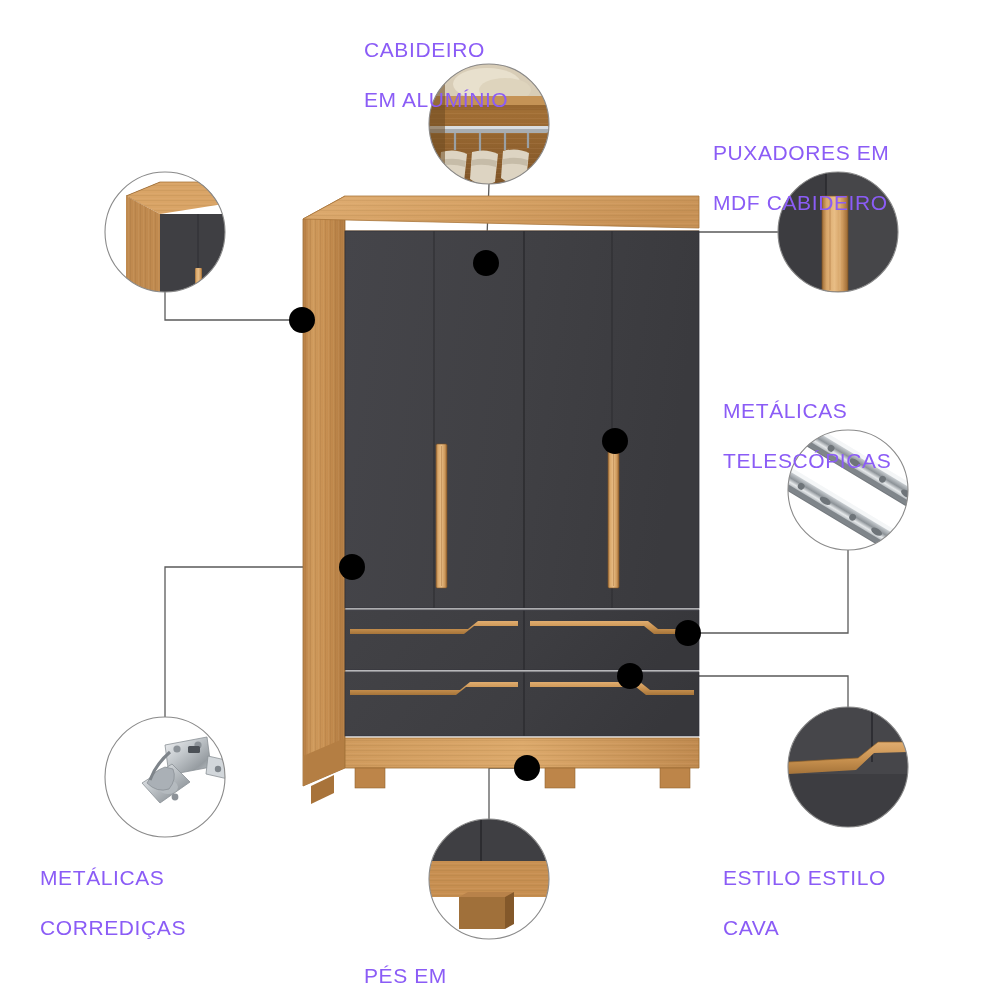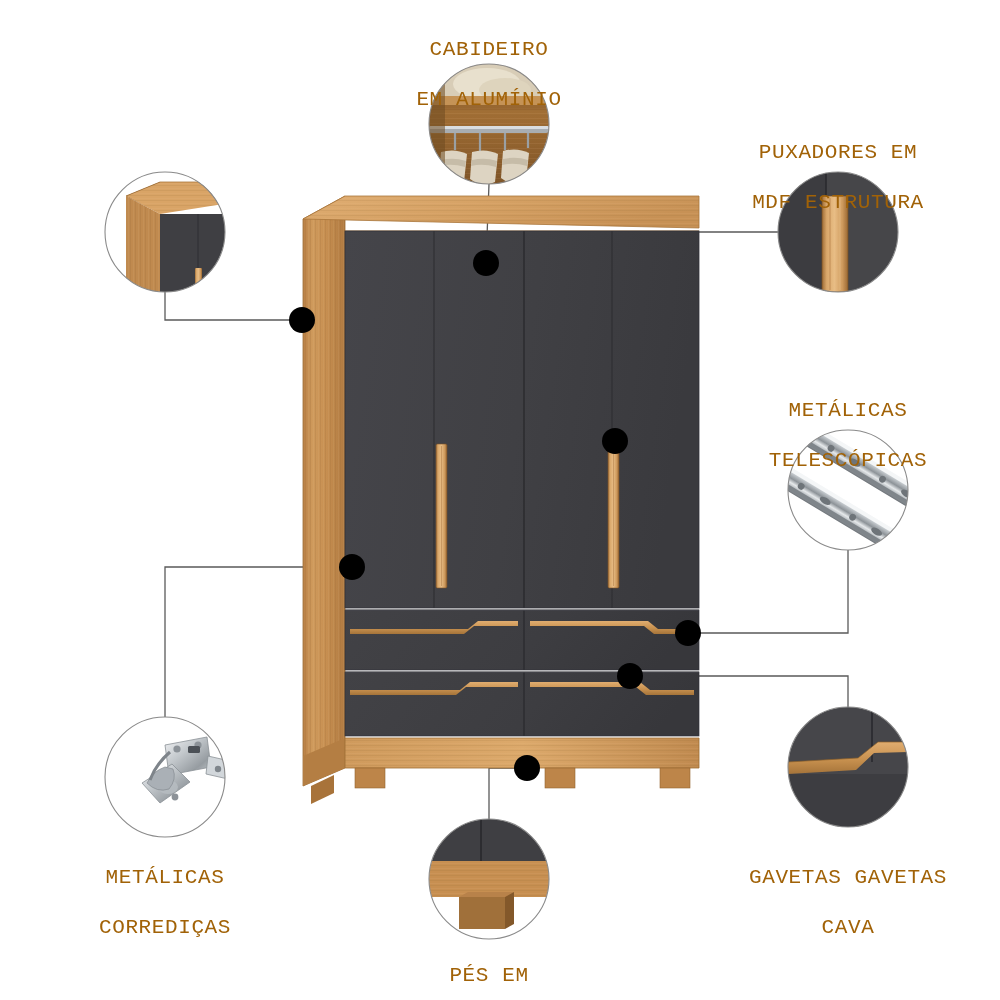--- a/index.html
+++ b/index.html
@@ -8,28 +8,27 @@
     background:#ffffff;
     font-family:"Liberation Sans", sans-serif;
     overflow:hidden;
     position:relative;
   }
   #stage{position:absolute;left:0;top:0;width:1000px;height:1000px;}
   svg.layer{position:absolute;left:0;top:0;width:1000px;height:1000px;}
 
   .callout-label{
     position:absolute;
-    text-align:center;
-    color:#a16207;
+    color:#8b5cf6;
     font-size:21px;
     line-height:25px;
     letter-spacing:0.6px;
     font-weight:400;
     white-space:pre-line;
-    font-family:Liberation Mono, monospace;
+    font-family:Liberation Sans, sans-serif;
   }
   .cl-line{display:block;}
 </style>
 </head>
 <body>
 
 <div id="stage">
 
   <svg class="layer" viewBox="0 0 1000 1000">
     <g fill="none" stroke="#5a5a5a" stroke-width="1.3">
@@ -345,30 +344,30 @@
   </svg>
 
   <div class="callout-label" style="left:364px;top:12px;width:250px;">
     <span class="cl-line">CABIDEIRO</span>
     <span class="cl-line">EM ALUMÍNIO</span>
   </div>
 
 
   <div class="callout-label" style="left:713px;top:115px;width:250px;">
     <span class="cl-line">PUXADORES EM</span>
-    <span class="cl-line">MDF ESTRUTURA</span>
+    <span class="cl-line">MDF CABIDEIRO</span>
   </div>
 
   <div class="callout-label" style="left:723px;top:373px;width:250px;">
     <span class="cl-line">METÁLICAS</span>
     <span class="cl-line">TELESCÓPICAS</span>
   </div>
 
   <div class="callout-label" style="left:723px;top:840px;width:250px;">
-    <span class="cl-line">GAVETAS GAVETAS</span>
+    <span class="cl-line">ESTILO ESTILO</span>
     <span class="cl-line">CAVA</span>
   </div>
 
   <div class="callout-label" style="left:364px;top:938px;width:250px;">
     <span class="cl-line">PÉS EM</span>
     
   </div>
 
   <div class="callout-label" style="left:40px;top:840px;width:250px;">
     <span class="cl-line">METÁLICAS</span>

